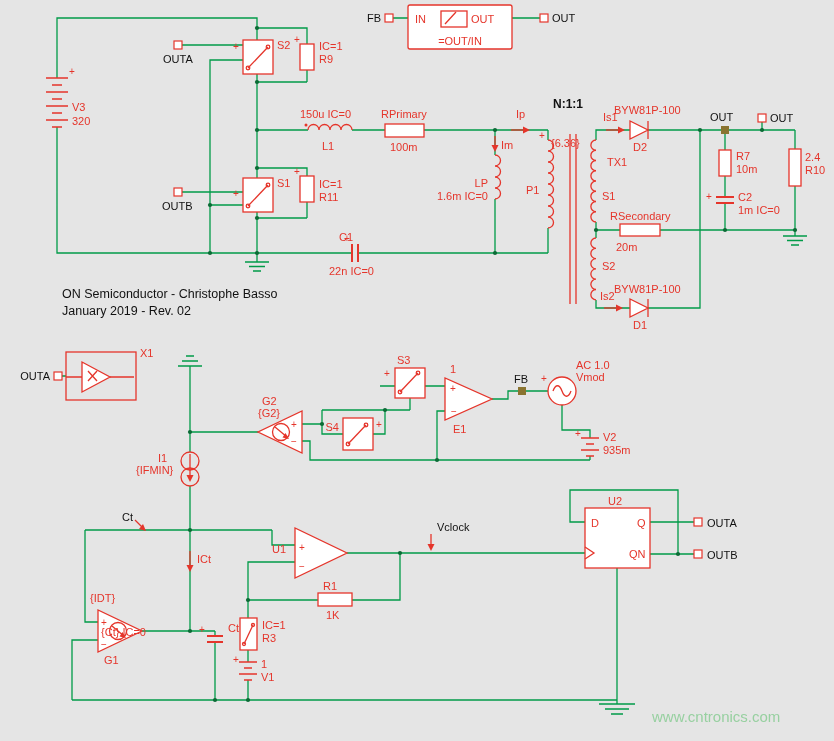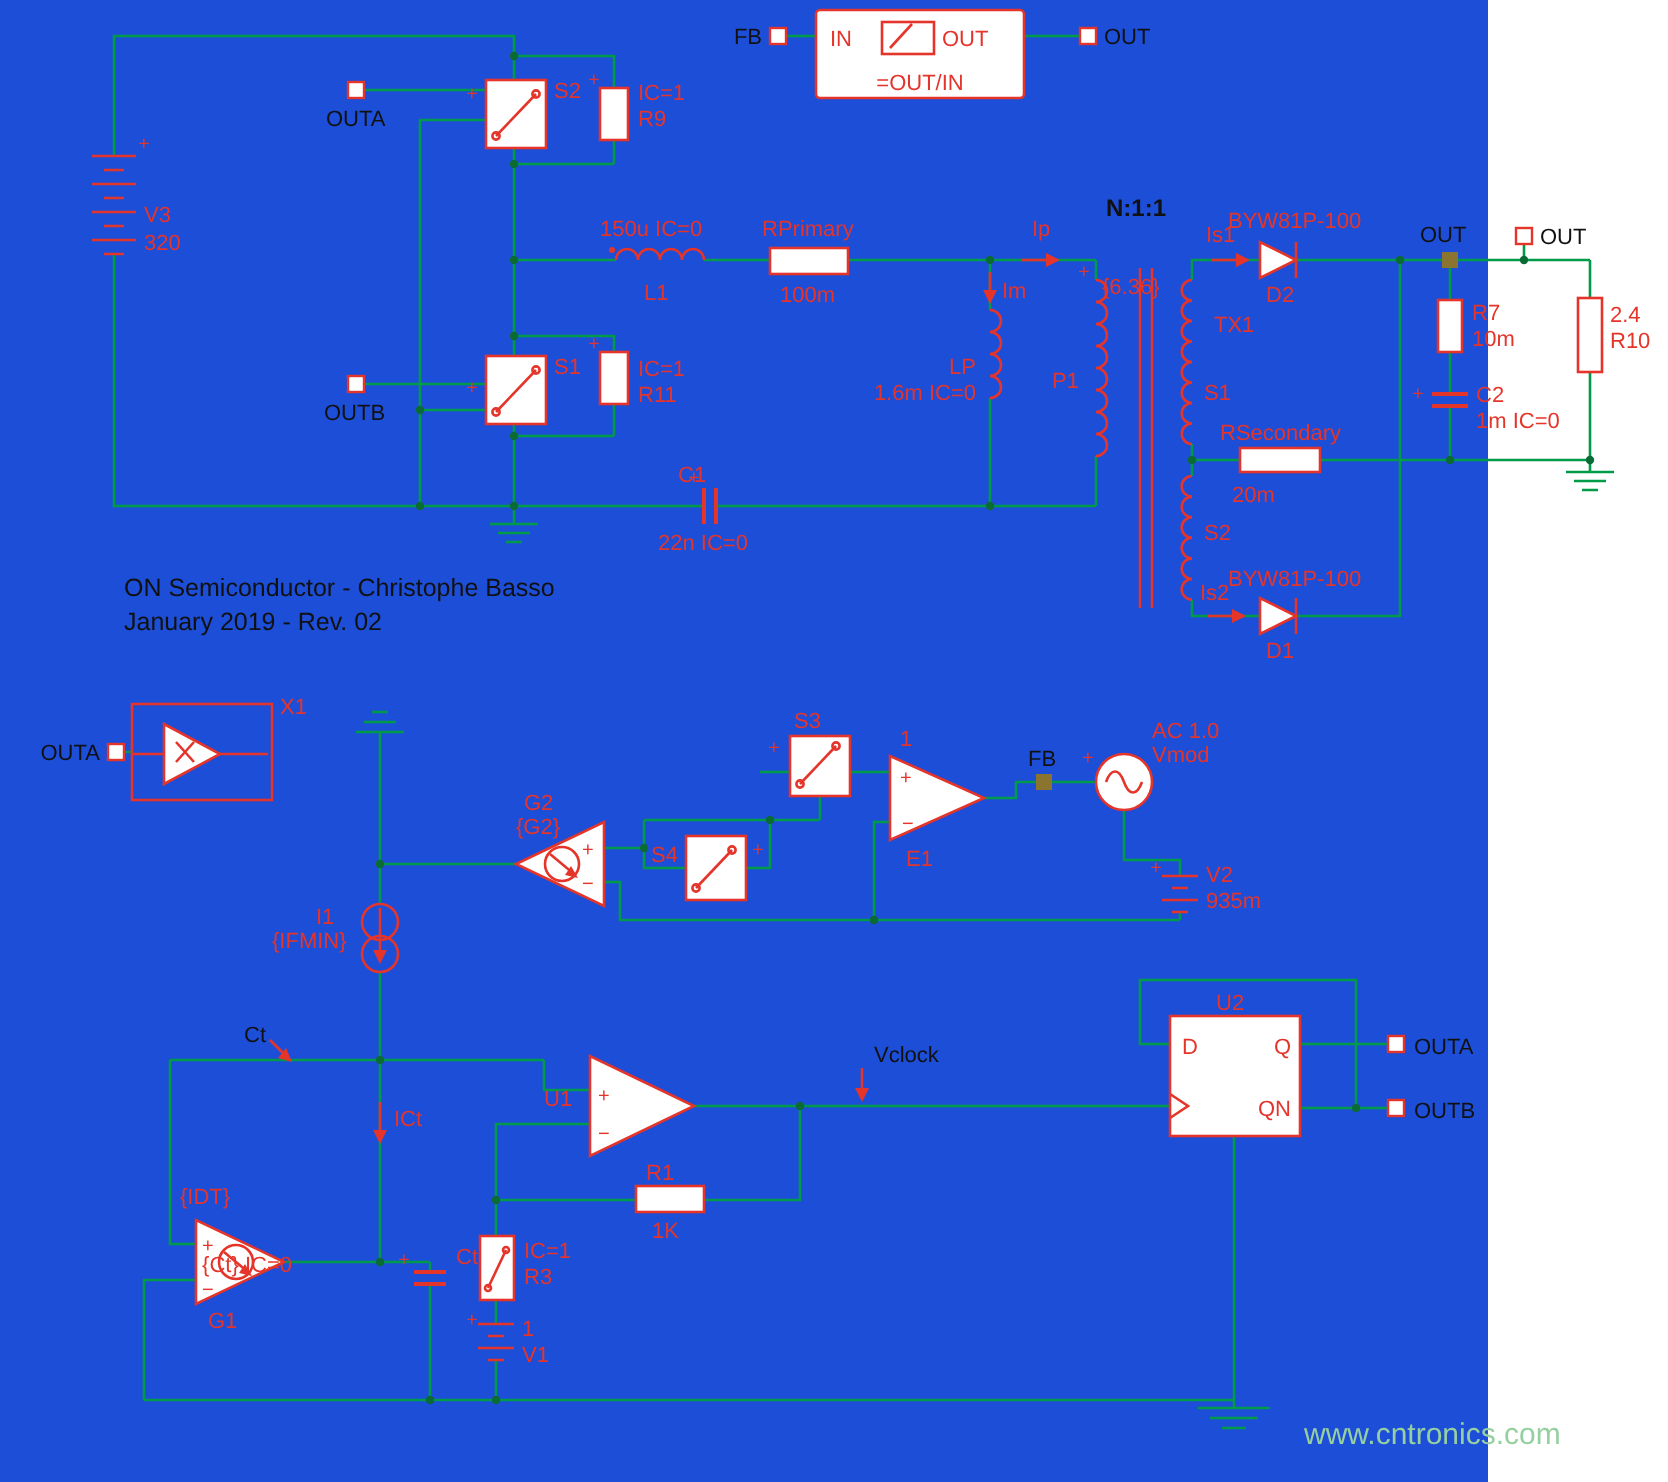--- a/index.html
+++ b/index.html
@@ -1,16 +1,16 @@
 <!DOCTYPE html>
 <html><head>
 <meta charset="utf-8">
 <style>
   html,body{margin:0;padding:0;background:#fff}
-  .page{width:744px;height:741px;position:relative;background:#1d4ed8}
+  .page{width:834px;height:741px;position:relative;background:#e5e5e5}
   svg{display:block}
   .w{stroke:#009b48;stroke-width:1.3;fill:none}
   .c{stroke:#e5352b;stroke-width:1.3;fill:none}
   .c2{stroke:#e5352b;stroke-width:2;fill:none}
   .cf{stroke:#e5352b;stroke-width:1.3;fill:#fff}
   .rl{fill:#e5352b;font:11px "Liberation Sans",sans-serif}
   .bl{fill:#111;font:11px "Liberation Sans",sans-serif}
   .blb{fill:#111;font:bold 12px "Liberation Sans",sans-serif}
   .sm{fill:#e5352b;font:10px "Liberation Sans",sans-serif}
   .cr{fill:#111;font:12.5px "Liberation Sans",sans-serif}

